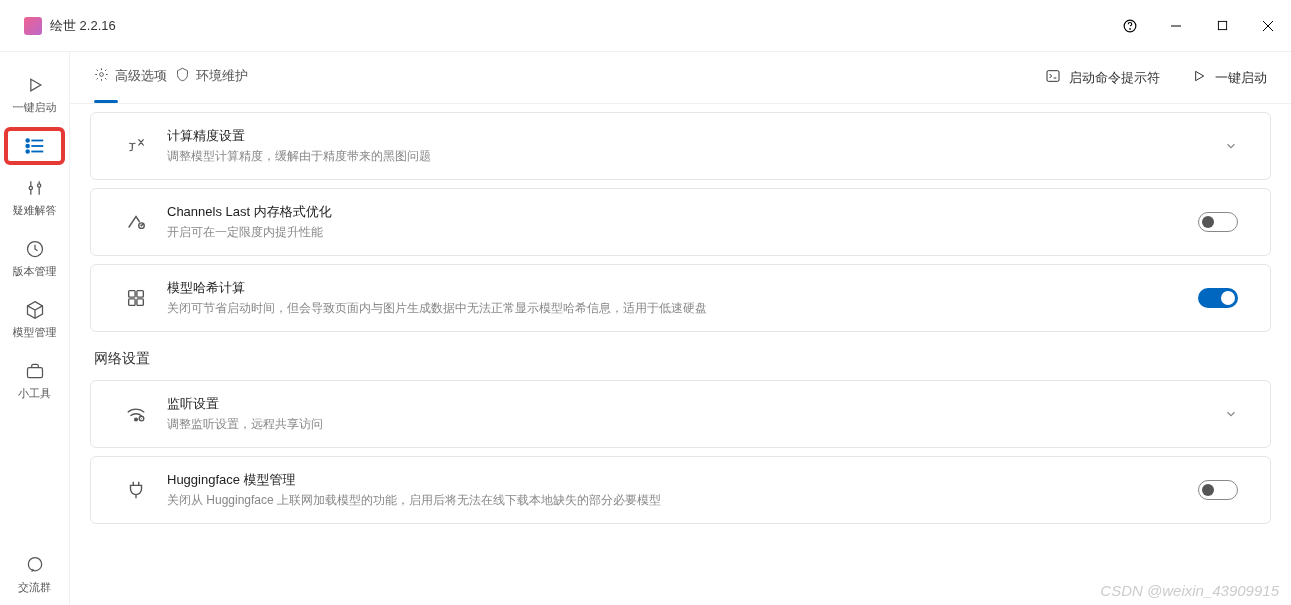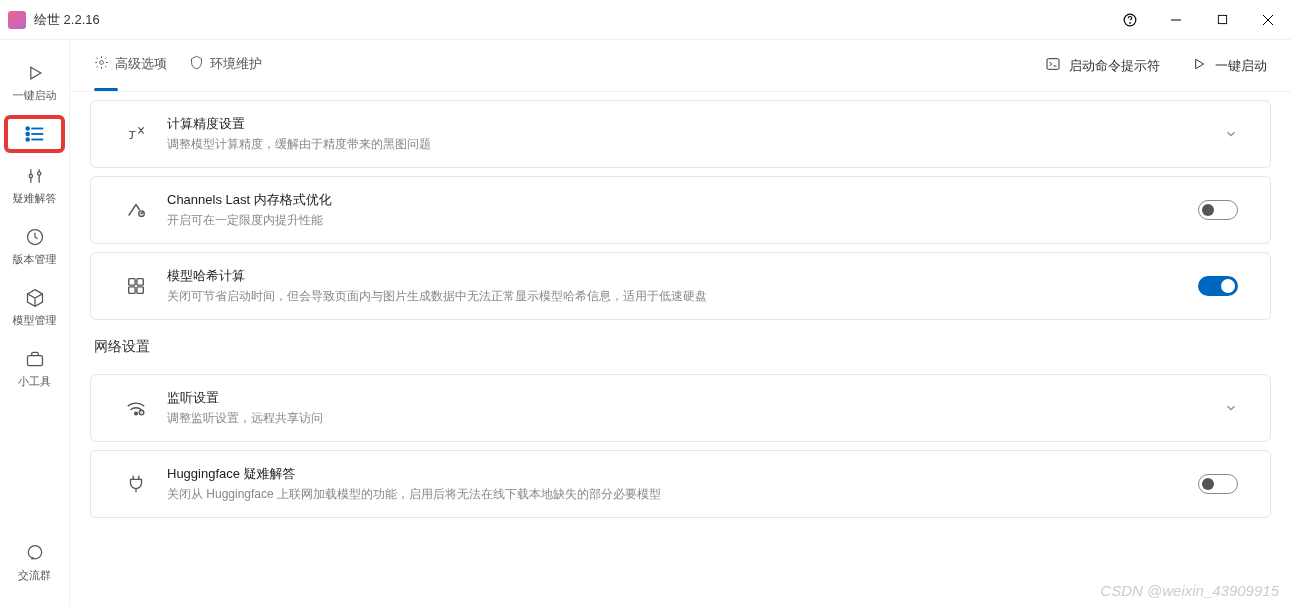--- a/index.html
+++ b/index.html
@@ -1,45 +1,45 @@
 <!DOCTYPE html>
 <html><head>
   <meta charset="utf-8">
   <style>
     * { margin: 0; padding: 0; box-sizing: border-box; font-family: "Microsoft YaHei", "Segoe UI", sans-serif; }
     body { width: 1291px; height: 605px; background: #ffffff; overflow: hidden; position: relative; }
     
-    .titlebar { height: 40px; display: flex; align-items: center; justify-content: space-between; padding: 0 0 0 8px; border-bottom: 1px solid #f0f0f0; }
+    .titlebar { height: 52px; display: flex; align-items: center; justify-content: space-between; padding: 0 0 0 24px; border-bottom: 1px solid #f0f0f0; }
     .titlebar-left { display: flex; align-items: center; gap: 8px; }
     .app-icon { width: 18px; height: 18px; background: linear-gradient(135deg, #f06292, #ba68c8); border-radius: 3px; }
     .app-title { font-size: 13px; color: #333; }
     .titlebar-right { display: flex; align-items: center; }
     .titlebar-btn { width: 46px; height: 40px; display: flex; align-items: center; justify-content: center; cursor: pointer; }
     
     .app-body { display: flex; height: calc(100% - 40px); }
     
     .sidebar { width: 70px; display: flex; flex-direction: column; padding: 16px 0; gap: 8px; border-right: 1px solid #f0f0f0; }
     .sidebar-item { display: flex; flex-direction: column; align-items: center; gap: 4px; padding: 6px 4px; cursor: pointer; margin: 0 6px; border-radius: 4px; }
     .sidebar-item.active { outline: 4px solid #e53935; outline-offset: -2px; }
     .sidebar-icon { width: 22px; height: 22px; display: flex; align-items: center; justify-content: center; color: #555; }
     .sidebar-item.active .sidebar-icon { color: #0067c0; }
     .sidebar-label { font-size: 11px; color: #555; }
     .sidebar-spacer { flex: 1; }
     
     .main { flex: 1; display: flex; flex-direction: column; overflow: hidden; }
     
     .toolbar { height: 52px; display: flex; align-items: center; justify-content: space-between; padding: 0 24px; border-bottom: 1px solid #f0f0f0; }
-    .toolbar-left { display: flex; gap: 22px; }
+    .toolbar-left { display: flex; gap: 8px; }
     .toolbar-tab { display: flex; align-items: center; gap: 6px; font-size: 13px; color: #555; cursor: pointer; position: relative; padding-bottom: 4px; }
     .toolbar-tab.active::after { content: ""; position: absolute; bottom: -14px; left: 0; width: 24px; height: 3px; background: #0067c0; border-radius: 2px; }
     .toolbar-right { display: flex; gap: 31px; }
     .toolbar-action { display: flex; align-items: center; gap: 8px; font-size: 13px; color: #333; cursor: pointer; }
     
     .content { flex: 1; overflow-y: auto; padding: 8px 20px 20px; }
-    .section-title { font-size: 14px; color: #333; margin: 18px 0 18px 4px; }
+    .section-title { font-size: 14px; color: #333; margin: 18px 0 12px 4px; }
     
     .card { border: 1px solid #e5e5e5; border-radius: 6px; padding: 14px 32px; margin-bottom: 8px; display: flex; align-items: center; gap: 18px; background: #fff; }
     .card.highlight-toggle .toggle-wrap { outline: 4px solid #e53935; outline-offset: 2px; border-radius: 2px; padding: 2px; }
     .card-icon { width: 26px; height: 26px; display: flex; align-items: center; justify-content: center; color: #555; flex-shrink: 0; }
     .card-text { flex: 1; min-width: 0; }
     .card-title { font-size: 13px; color: #222; margin-bottom: 3px; }
     .card-desc { font-size: 12px; color: #888; }
     .card-ctrl { display: flex; align-items: center; }
     .chevron { color: #888; }
     
@@ -274,21 +274,21 @@
       </div>
 
 
       <div class="card">
         <div class="card-icon">
             <svg width="22" height="22" viewBox="0 0 24 24" fill="none" stroke="currentColor" stroke-width="1.5">
               <path d="M9 3v4M15 3v4M6 7h12v4a6 6 0 01-12 0V7zM12 17v4"></path>
             </svg>
           </div>
         <div class="card-text">
-          <div class="card-title">Huggingface 疑难解答</div>
+          <div class="card-title">Huggingface 模型管理</div>
           <div class="card-desc">关闭从 Huggingface 上联网加载模型的功能，启用后将无法在线下载本地缺失的部分必要模型</div>
         </div>
         <div class="card-ctrl">
             <span class="toggle-wrap">
               <div class="toggle off"></div>
             </span>
           </div>
       </div>
 
     </div>

